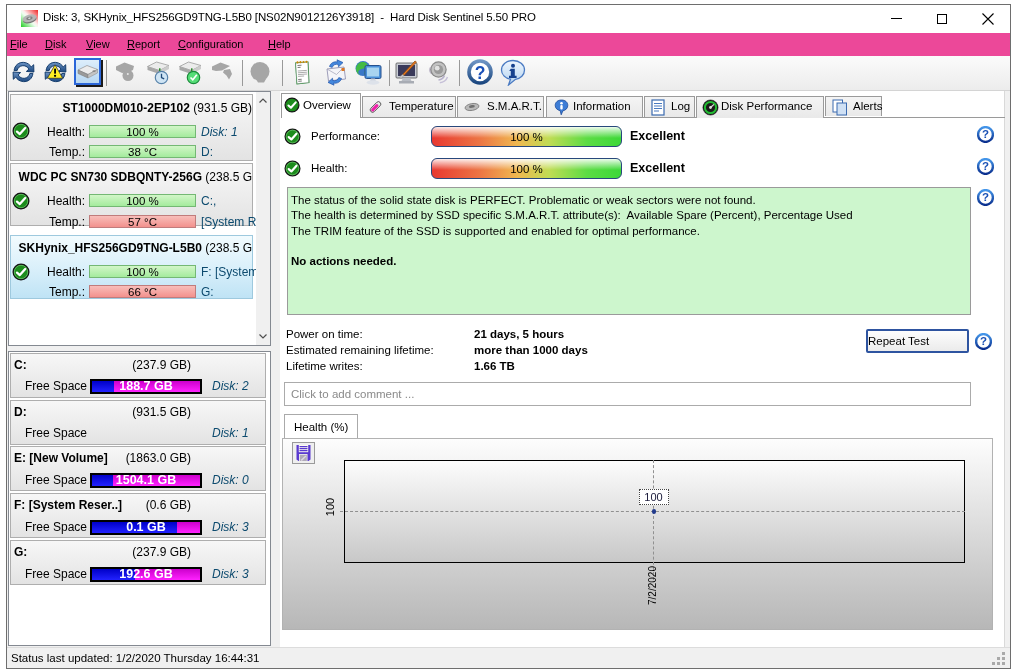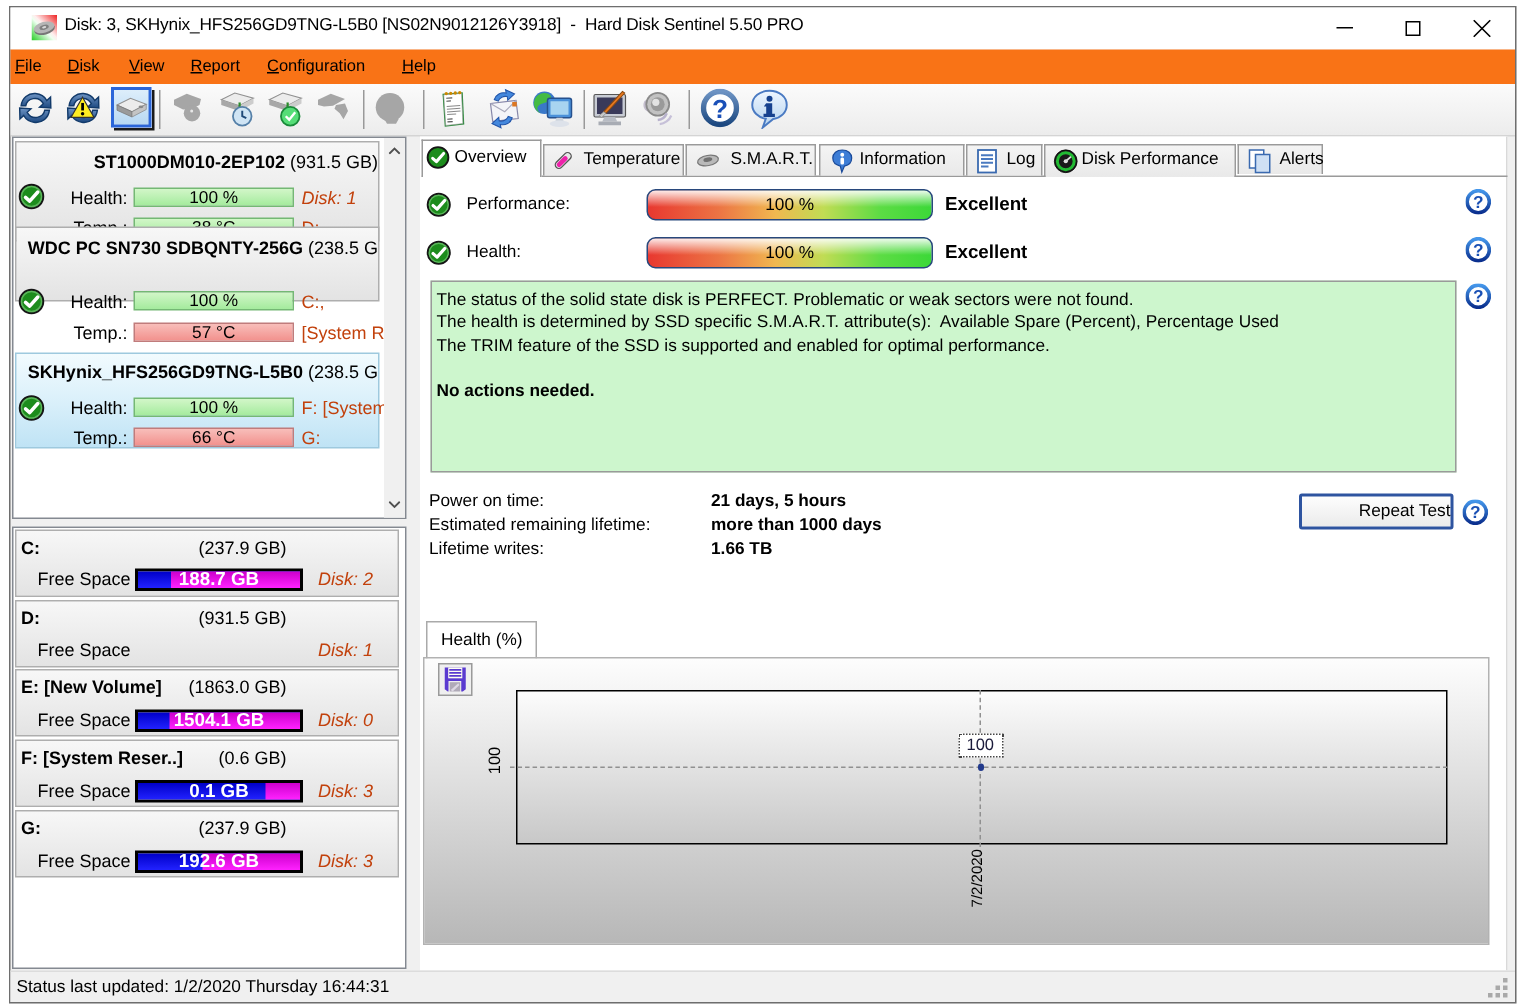--- a/index.html
+++ b/index.html
@@ -2,57 +2,57 @@
 <html><head>
 <meta charset="utf-8">
 <style>
   * { margin:0; padding:0; box-sizing:border-box; }
   html,body { width:1016px; height:672px; background:#fff; }
   body { font-family:"Liberation Sans", sans-serif; font-size:11.5px; color:#000; }
   .page { position:relative; width:1016px; height:672px; overflow:hidden; background:#fff; }
   .abs { position:absolute; }
   .win { position:absolute; left:6px; top:4px; width:1005px; height:665px; border:1px solid #6e6e6e; background:#f0f0f0; }
   .titlebar { position:absolute; left:7px; top:5px; width:1003px; height:28px; background:#fff; }
-  .menubar { position:absolute; left:7px; top:33px; width:1003px; height:23px; background:#f97316; }
+  .menubar { position:absolute; left:7px; top:33px; width:1003px; height:23px; background:#ec4899; }
   .menuitem { position:absolute; top:5px; font-size:11px; }
   .menuitem u { text-decoration:underline; }
   .toolbar { position:absolute; left:7px; top:56px; width:1003px; height:35px; background:linear-gradient(#fbfbfb,#ececec); border-bottom:1px solid #d4d4d4; }
   .tsep { position:absolute; top:60px; width:1px; height:26px; background:#999999; }
   .reglink { position:absolute; left:558px; top:68px; color:#d40000; font-weight:bold; font-size:13px; text-decoration:underline; }
   
   .lpanel { position:absolute; left:8px; width:263px; background:#fff; border:1px solid #848991; }
   .entry { position:absolute; left:2px; width:243px; background:linear-gradient(#f7f7f7,#e3e3e3); border:1px solid #aeaeae; }
   .entry2 { position:absolute; left:2px; width:256px; background:linear-gradient(#f7f7f7,#e3e3e3); border:1px solid #aeaeae; }
   .sel { background:linear-gradient(180deg,#f2fbfe 0%,#d8effa 55%,#bfe3f5 100%); border:1px solid #9ec9de; }
   .etitle { position:absolute; width:100%; text-align:right; font-size:12px; white-space:nowrap; }
   .rowlabel { position:absolute; text-align:right; font-size:12px; }
   .gbar { position:absolute; width:107px; height:13px; border:1px solid #74b874; background:linear-gradient(#d2f6c8,#a4eb9d); text-align:center; font-size:11.5px; line-height:12px; }
   .rbar { position:absolute; width:107px; height:13px; border:1px solid #c07c7c; background:linear-gradient(#f8beba,#f2918d); text-align:center; font-size:11.5px; line-height:12px; }
-  .ann { position:absolute; left:201px; color:#c2410c; font-size:12px; white-space:nowrap; }
+  .ann { position:absolute; left:201px; color:#0c4a6e; font-size:12px; white-space:nowrap; }
   .it { font-style:italic; }
   .fsbar { position:absolute; left:90px; width:112px; height:15px; border:2px solid #000; }
   .fsbar .blue { position:absolute; left:0; top:0; height:100%; background:linear-gradient(#0000c8,#2222ff); }
   .fsbar .mag { position:absolute; top:0; height:100%; right:0; background:linear-gradient(#cc00cc,#ff22ff); }
   .fsbar .txt { position:absolute; width:100%; top:0px; text-align:center; color:#fff; font-weight:bold; font-size:12.5px; line-height:11px; }
   .scrollbar { position:absolute; left:256px; width:14px; background:#f0f0f0; }
   .sbtn { position:absolute; left:0; width:14px; height:17px; background:#f0f0f0; color:#505050; text-align:center; }
   
   .rpanel { position:absolute; left:280px; top:91px; width:725px; height:556px; background:#fff; border-right:1px solid #d9d9d9; }
   .tab { position:absolute; border:1px solid #9a9a9a; border-bottom:none; background:linear-gradient(#f4f4f4,#e9e9e9); font-size:11.5px; white-space:nowrap; }
   .tab.active { background:#fff; }
   .tabline { position:absolute; left:281px; top:117px; width:724px; height:1px; background:#9a9a9a; }
   .percbar { position:absolute; left:431px; width:191px; height:21px; border:1px solid #28487c; border-radius:6px;
      background: linear-gradient(rgba(255,255,255,.9), rgba(255,255,255,.25) 42%, rgba(255,255,255,0) 58%),
                  linear-gradient(to right,#e83830,#ec7444 25%,#f0b850 45%,#c0dc54 62%,#5cdc44 82%,#3cd838 100%);
      text-align:center; font-size:11.5px; line-height:20px; }
   .excl { position:absolute; left:630px; font-weight:bold; font-size:12.5px; }
   .greenbox { position:absolute; left:287px; top:187px; width:684px; height:128px; background:#cdf6cd; border:1px solid #9a9a9a; padding:5px 0 0 3px; font-size:11.5px; line-height:15.3px; }
   .inforow { position:absolute; left:286px; font-size:11.5px; }
   .infoval { position:absolute; left:474px; font-weight:bold; font-size:11.5px; }
-  .repeatbtn { position:absolute; left:866px; top:329px; width:103px; height:24px; border:2px solid #2e54a0; border-radius:2px; background:linear-gradient(#fdfdfd,#ebebeb); text-align:right; font-size:11.5px; line-height:20px; }
+  .repeatbtn { position:absolute; left:866px; top:329px; width:103px; height:24px; border:2px solid #2e54a0; border-radius:2px; background:linear-gradient(#fdfdfd,#ebebeb); text-align:left; font-size:11.5px; line-height:20px; }
   .comment { position:absolute; left:284px; top:382px; width:687px; height:24px; border:1px solid #ababab; background:#fff; color:#8a8a8a; font-size:11.5px; line-height:22px; padding-left:6px; }
   .charttab { position:absolute; left:284px; top:414px; width:74px; height:25px; background:#fff; border:1px solid #aaa; border-bottom:none; font-size:11.5px; line-height:24px; padding-left:9px; }
   .chartpanel { position:absolute; left:282px; top:438px; width:711px; height:192px; border:1px solid #b2b2b2; background:linear-gradient(#fdfdfd,#b7b7b7); }
   .chartrect { position:absolute; left:61px; top:21px; width:621px; height:103px; border:1px solid #000; background:linear-gradient(#fcfcfc,#c8c8c8); }
   .statusbar { position:absolute; left:7px; top:647px; width:1003px; height:21px; background:#f0f0f0; border-top:1px solid #dcdcdc; font-size:11.5px; line-height:20px; padding-left:4px; }
 </style>
 </head>
 <body>
 <div class="page">
   <svg width="0" height="0" style="position:absolute">
@@ -256,21 +256,21 @@
       <circle cx="9" cy="9" r="6.7" fill="none" stroke="#5ab55a" stroke-width="1"></circle>
       <path d="M5 9.6 L7.8 12.1 L13.2 6" fill="none" stroke="#fff" stroke-width="2.3" stroke-linecap="round" stroke-linejoin="round"></path>
     </svg>
   <div class="rowlabel" style="left:0px;top:125px;width:85px;">Health:</div>
   <div class="gbar" style="left:89px;top:125px;">100 %</div>
   <div class="ann it" style="top:125px;">Disk: 1</div>
   <div class="rowlabel" style="left:0px;top:145px;width:85px;">Temp.:</div>
   <div class="gbar" style="left:89px;top:145px;">38 °C</div>
   <div class="ann" style="top:145px;">D:</div>
 
-  <div class="entry" style="left:10px;top:151px;height:50px;">
+  <div class="entry" style="left:10px;top:163px;height:63px;">
     <div class="etitle" style="top:6px;"><b>WDC PC SN730 SDBQNTY-256G</b> (238.5 G</div>
   </div>
   <svg class="abs" style="left:12px;top:192px" width="18" height="18" viewBox="0 0 18 18">
       <circle cx="9" cy="9" r="7.8" fill="#1c8c1c" stroke="#151515" stroke-width="1.4"></circle>
       <circle cx="9" cy="9" r="6.7" fill="none" stroke="#5ab55a" stroke-width="1"></circle>
       <path d="M5 9.6 L7.8 12.1 L13.2 6" fill="none" stroke="#fff" stroke-width="2.3" stroke-linecap="round" stroke-linejoin="round"></path>
     </svg>
   <div class="rowlabel" style="left:0px;top:194px;width:85px;">Health:</div>
   <div class="gbar" style="left:89px;top:194px;">100 %</div>
   <div class="ann" style="top:194px;">C:,</div>
@@ -439,20 +439,21 @@
   <div class="infoval" style="top:328px;">21 days, 5 hours</div>
   <div class="inforow" style="top:344px;">Estimated remaining lifetime:</div>
   <div class="infoval" style="top:344px;">more than 1000 days</div>
   <div class="inforow" style="top:360px;">Lifetime writes:</div>
   <div class="infoval" style="top:360px;">1.66 TB</div>
   <div class="repeatbtn">Repeat Test</div>
   <svg class="abs" style="left:975px;top:333px" width="17" height="17" viewBox="0 0 17 17">
       <circle cx="8.5" cy="8.5" r="7.4" fill="#fff" stroke="url(#qg)" stroke-width="2.4"></circle>
       <text x="8.5" y="12.4" text-anchor="middle" font-size="11.5" font-weight="bold" fill="#1a50b4" font-family="Liberation Sans">?</text>
     </svg>
+  <div class="comment">Click to add comment ...</div>
 
   <div class="charttab">Health (%)</div>
   <div class="chartpanel">
     <div class="chartrect"></div>
     <div class="abs" style="left:9px;top:3px;width:23px;height:22px;border:1px solid #9a9a9a;background:#efefef;"></div>
     <svg class="abs" style="left:12px;top:5px" width="17" height="18" viewBox="0 0 17 18">
       <path d="M1.5 1 H15.5 V15.5 L13.5 17 H12.5 V10 H4 V17 H3.5 L1.5 15.5 Z" fill="#5a3ad0"></path>
       <rect x="3.8" y="1" width="9.4" height="7.2" fill="#fdfdf2"></rect>
       <g stroke="#5a3ad0" stroke-width="1.1">
           <path d="M4.5 2.6 h8 M4.5 4.6 h8 M4.5 6.6 h8"></path>

